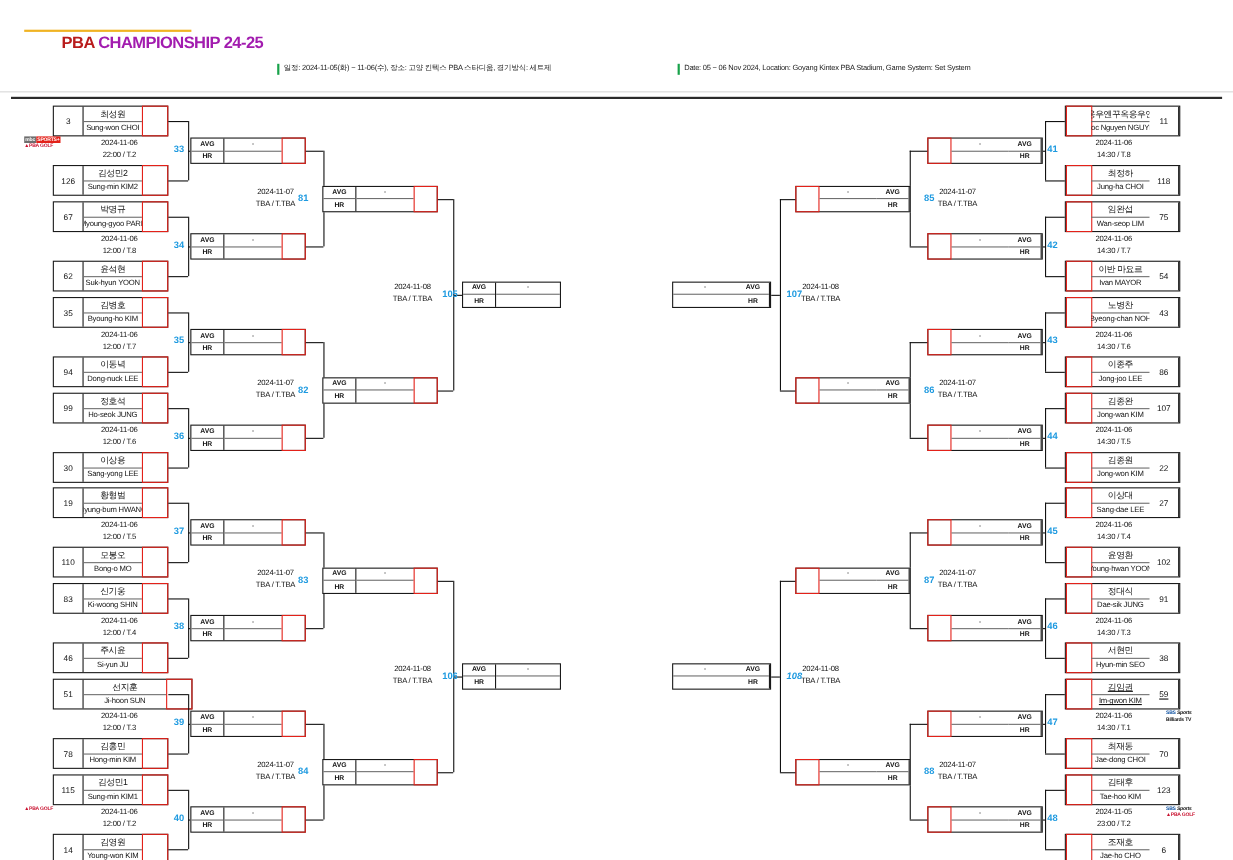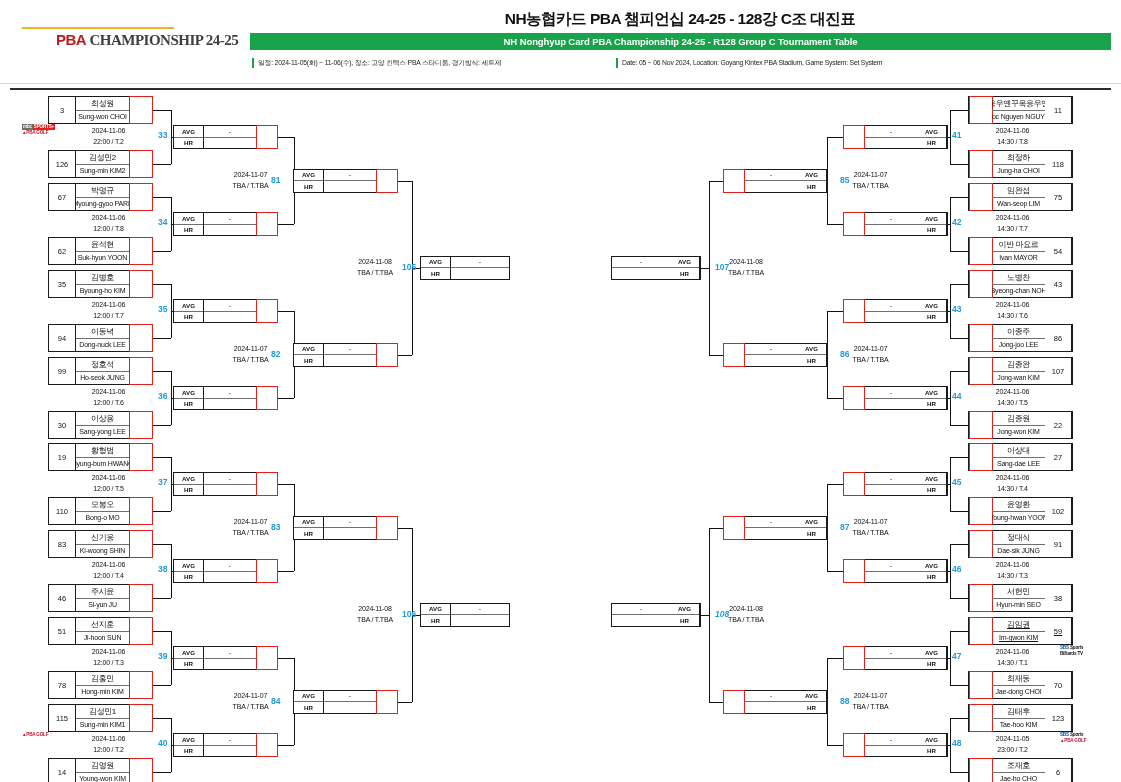--- a/index.html
+++ b/index.html
@@ -14,21 +14,21 @@
 
   
   #header { position:absolute; left:0; top:0; width:1121px; height:84px; }
 
   .logo-block { position:absolute; left:22px; top:26px; width:200px; }
   .logo-line1 { font-size:13px; font-weight:bold; color:#0a7f3f; letter-spacing:-0.4px; white-space:nowrap; }
   .logo-line1 .mark { color:#f5a623; }
   .logo-rule { width:152px; height:2px; background:#f0b323; margin:1px 0 2px 0; }
   .logo-line2 { font-size:15px; font-weight:bold; letter-spacing:-0.5px; white-space:nowrap; }
   .logo-line2 .pba { color:#b91c1c;margin-left:34px; }
-  .logo-line2 .champ { color:#404040;font-family:Liberation Serif, serif; }
+  .logo-line2 .champ { color:#a21caf; }
 
   .title-main {
     position:absolute; left:250px; top:9px; width:860px;
     text-align:center; font-size:15.5px; font-weight:bold; letter-spacing:-0.5px;
   }
   .title-bar {
     position:absolute; left:250px; top:33px; width:861px; height:17px;
     background:#18a24a; color:#fff;
     font-size:9.5px; font-weight:bold; letter-spacing:-0.1px;
     display:flex; align-items:center; justify-content:center;
@@ -91,22 +91,20 @@
 </style>
 </head>
 <body>
 
 <div id="header">
   <div class="logo-block">
     <div class="logo-rule"></div>
     <div class="logo-line2"><span class="pba">PBA</span><span class="champ"> CHAMPIONSHIP 24-25</span></div>
   </div>
 
-  <div class="title-main">NH농협카드 PBA 챔피언십 24-25 - 128강 C조 대진표</div>
-  <div class="title-bar">NH Nonghyup Card PBA Championship 24-25 - R128 Group C Tournament Table</div>
   <div class="subinfo ko">일정: 2024-11-05(화) − 11-06(수), 장소: 고양 킨텍스 PBA 스타디움, 경기방식: 세트제</div>
   <div class="subinfo en">Date: 05 − 06 Nov 2024, Location: Goyang Kintex PBA Stadium, Game System: Set System</div>
   <div class="head-divider"></div>
 </div>
 <div class="board-top"></div>
 
 <div id="bracket">
     <div class="pbox" style="left: 48px; top: 96px; width: 105px; height: 28px;">
       <div class="seed">3</div>
       <div class="names">
@@ -320,21 +318,21 @@
       <div class="rlab">
         <span class="top">AVG</span>
         <span>HR</span>
       </div>
       <div class="rval">
         <span class="top">-</span>
         <span></span>
       </div>
       <div class="rcap red"></div>
     </div>
-    <div class="pbox" style="left: 48px; top: 617px; width: 105px; height: 28px;">
+    <div class="pbox" style="left: 48px; top: 617px; width: 127px; height: 28px;">
       <div class="seed">51</div>
       <div class="names">
         <div class="nm-ko">선지훈</div>
         <div class="nm-en">Ji-hoon SUN</div>
       </div>
       <div class="scorecell red"></div>
     </div>
     <div class="pbox" style="left: 48px; top: 671px; width: 105px; height: 28px; text-align: right;">
       <div class="seed">78</div>
       <div class="names">

